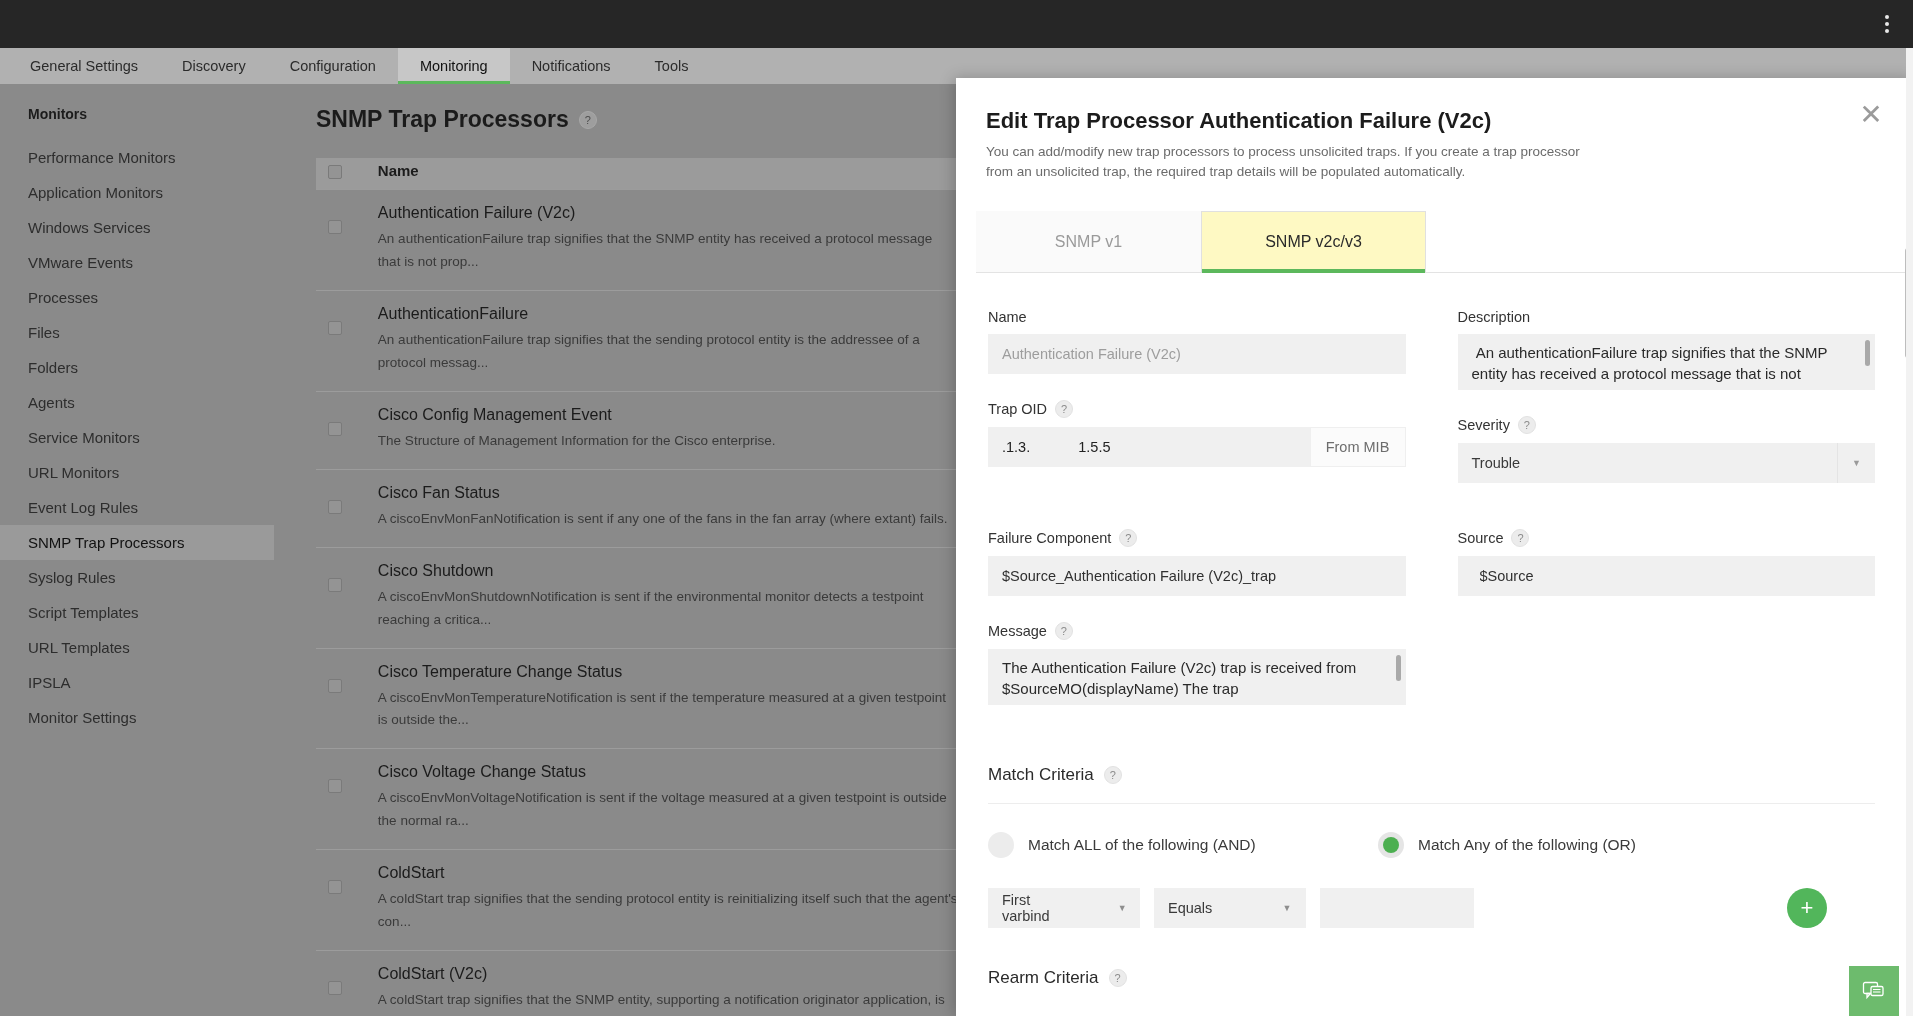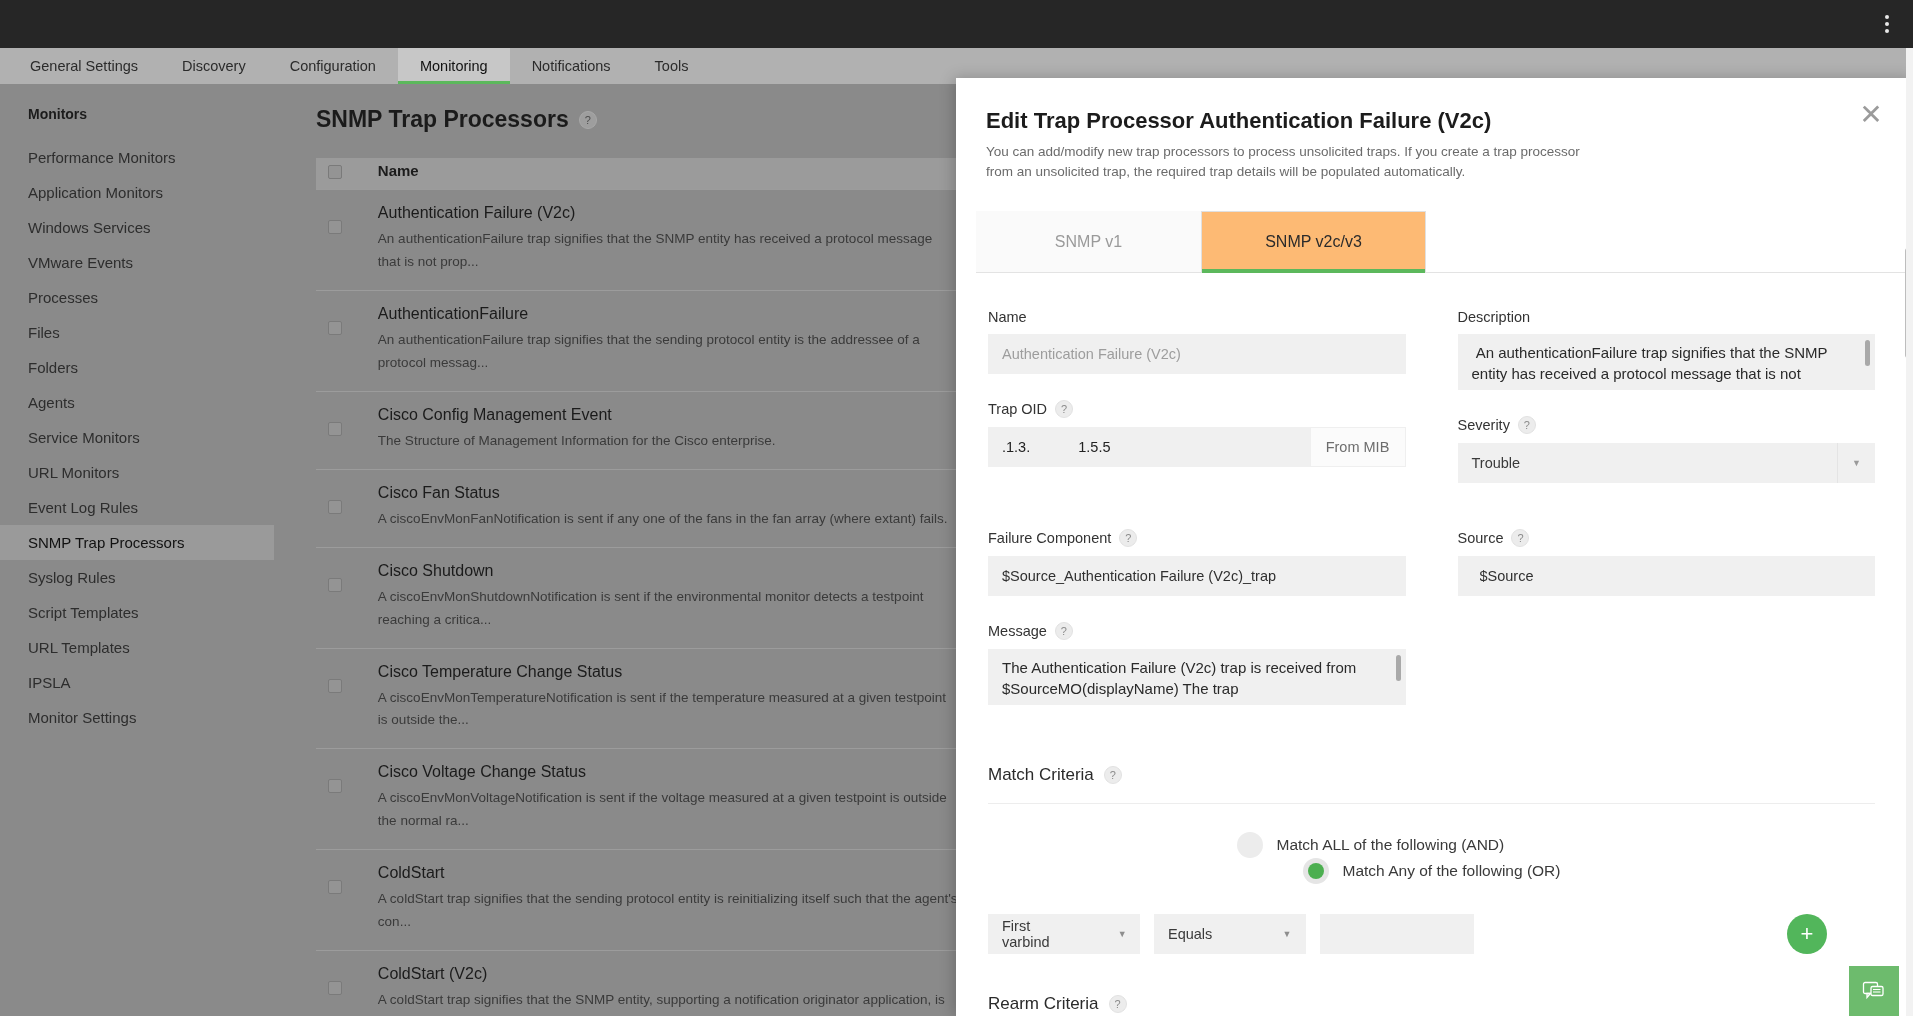--- a/index.html
+++ b/index.html
@@ -137,21 +137,21 @@
   .tabs::after {
     content: ""; position: absolute; left: 0; right: 0; bottom: 0;
     height: 1px; background: #e3e3e3;
   }
   .tab {
     width: 225px; height: 62px; display: flex; align-items: center;
     justify-content: center; font-size: 16px; color: #9a9a9a;
     background: #fafafa; cursor: pointer; position: relative;
   }
   .tab.active {
-    background: #fdba74; color: #2b2b2b;
+    background: #fef9c3; color: #2b2b2b;
     border-left: 1px solid #e0e0e0; border-right: 1px solid #e0e0e0;
     border-top: 1px solid #e0e0e0;
   }
   .tab.active::after {
     content: ""; position: absolute; left: 0; right: 0; bottom: 0;
     height: 4px; background: #5cb85c; z-index: 2;
   }
 
   .form { padding: 36px 38px 0 32px; }
   .grid2 { display: flex; gap: 52px; }
@@ -197,21 +197,21 @@
     justify-content: center; color: #9a9a9a; font-size: 9px;
     border-left: 1px solid #e4e4e4;
   }
 
   .sec-head {
     display: flex; align-items: center; gap: 10px;
     font-size: 17px; color: #2a2a2a; margin: 14px 0 0 0;
   }
   .sec-rule { height: 1px; background: #ededed; margin: 18px 0 0 0; }
 
-  .radio-row { display: flex; align-items: center; margin-top: 28px; flex-direction: column; }
+  .radio-row { display: flex; align-items: center; margin-top: 28px; }
   .radio-opt { display: flex; align-items: center; gap: 14px; cursor: pointer; }
   .radio-opt:first-child { width: 390px; }
   .radio {
     width: 26px; height: 26px; border-radius: 50%; background: #ececec;
     flex: none; display: flex; align-items: center; justify-content: center;
   }
   .radio.on { background: #e5e5e5; }
   .radio.on i { width: 16px; height: 16px; border-radius: 50%; background: #4caf50; display: block; }
   .radio-lbl { font-size: 15.5px; color: #3a3a3a; }
 

